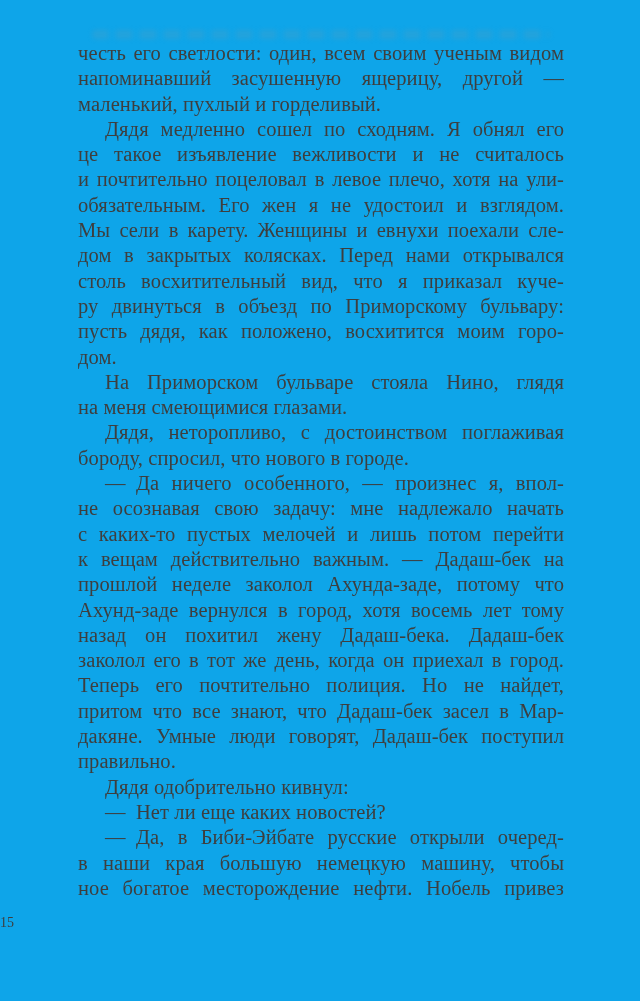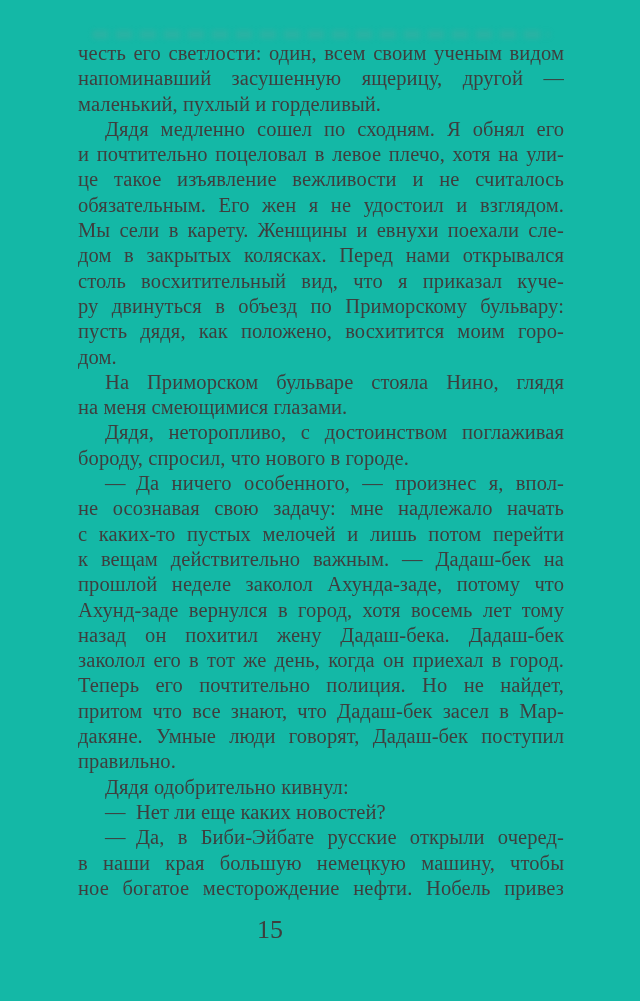--- a/index.html
+++ b/index.html
@@ -1,20 +1,20 @@
 <!DOCTYPE html>
 <html><head>
 <meta charset="utf-8">
 <style>
   html, body { margin: 0; padding: 0; }
   .page {
     position: relative;
     width: 640px;
     height: 1001px;
-    background: #14b8a6;
+    background: #0ea5e9;
     color: #3e3e3e;
     font-family: "Liberation Serif", "DejaVu Serif", serif;
     overflow: hidden;
   }
   .ghost-line {
     position: absolute;
     top: 30px;
     left: 92px;
     width: 458px;
     height: 9px;
@@ -46,38 +46,37 @@
     text-align-last: left;
   }
   .line.indent {
     text-indent: 27px;
   }
   .pagenum {
     position: absolute;
     top: 915px;
     left: 0;
     width: 540px;
-    text-align: center;
-    font-size: 26px;
+    font-size: 14px;
     color: #3e3e3e;
   }
 </style>
 </head>
 <body>
 
 <div class="page">
   <div class="ghost-line"></div>
 
   <div class="textblock">
     <div class="line justify">честь его светлости: один, всем своим ученым видом</div>
       <div class="line justify">напоминавший засушенную ящерицу, другой —</div>
       <div class="line flush">маленький, пухлый и горделивый.</div>
       <div class="line justify indent">Дядя медленно сошел по сходням. Я обнял его</div>
+      <div class="line justify">це такое изъявление вежливости и не считалось</div>
       <div class="line justify">и почтительно поцеловал в левое плечо, хотя на ули-</div>
-      <div class="line justify">це такое изъявление вежливости и не считалось</div>
       <div class="line justify">обязательным. Его жен я не удостоил и взглядом.</div>
       <div class="line justify">Мы сели в карету. Женщины и евнухи поехали сле-</div>
       <div class="line justify">дом в закрытых колясках. Перед нами открывался</div>
       <div class="line justify">столь восхитительный вид, что я приказал куче-</div>
       <div class="line justify">ру двинуться в объезд по Приморскому бульвару:</div>
       <div class="line justify">пусть дядя, как положено, восхитится моим горо-</div>
       <div class="line flush">дом.</div>
       <div class="line justify indent">На Приморском бульваре стояла Нино, глядя</div>
       <div class="line flush">на меня смеющимися глазами.</div>
       <div class="line justify indent">Дядя, неторопливо, с достоинством поглаживая</div>

